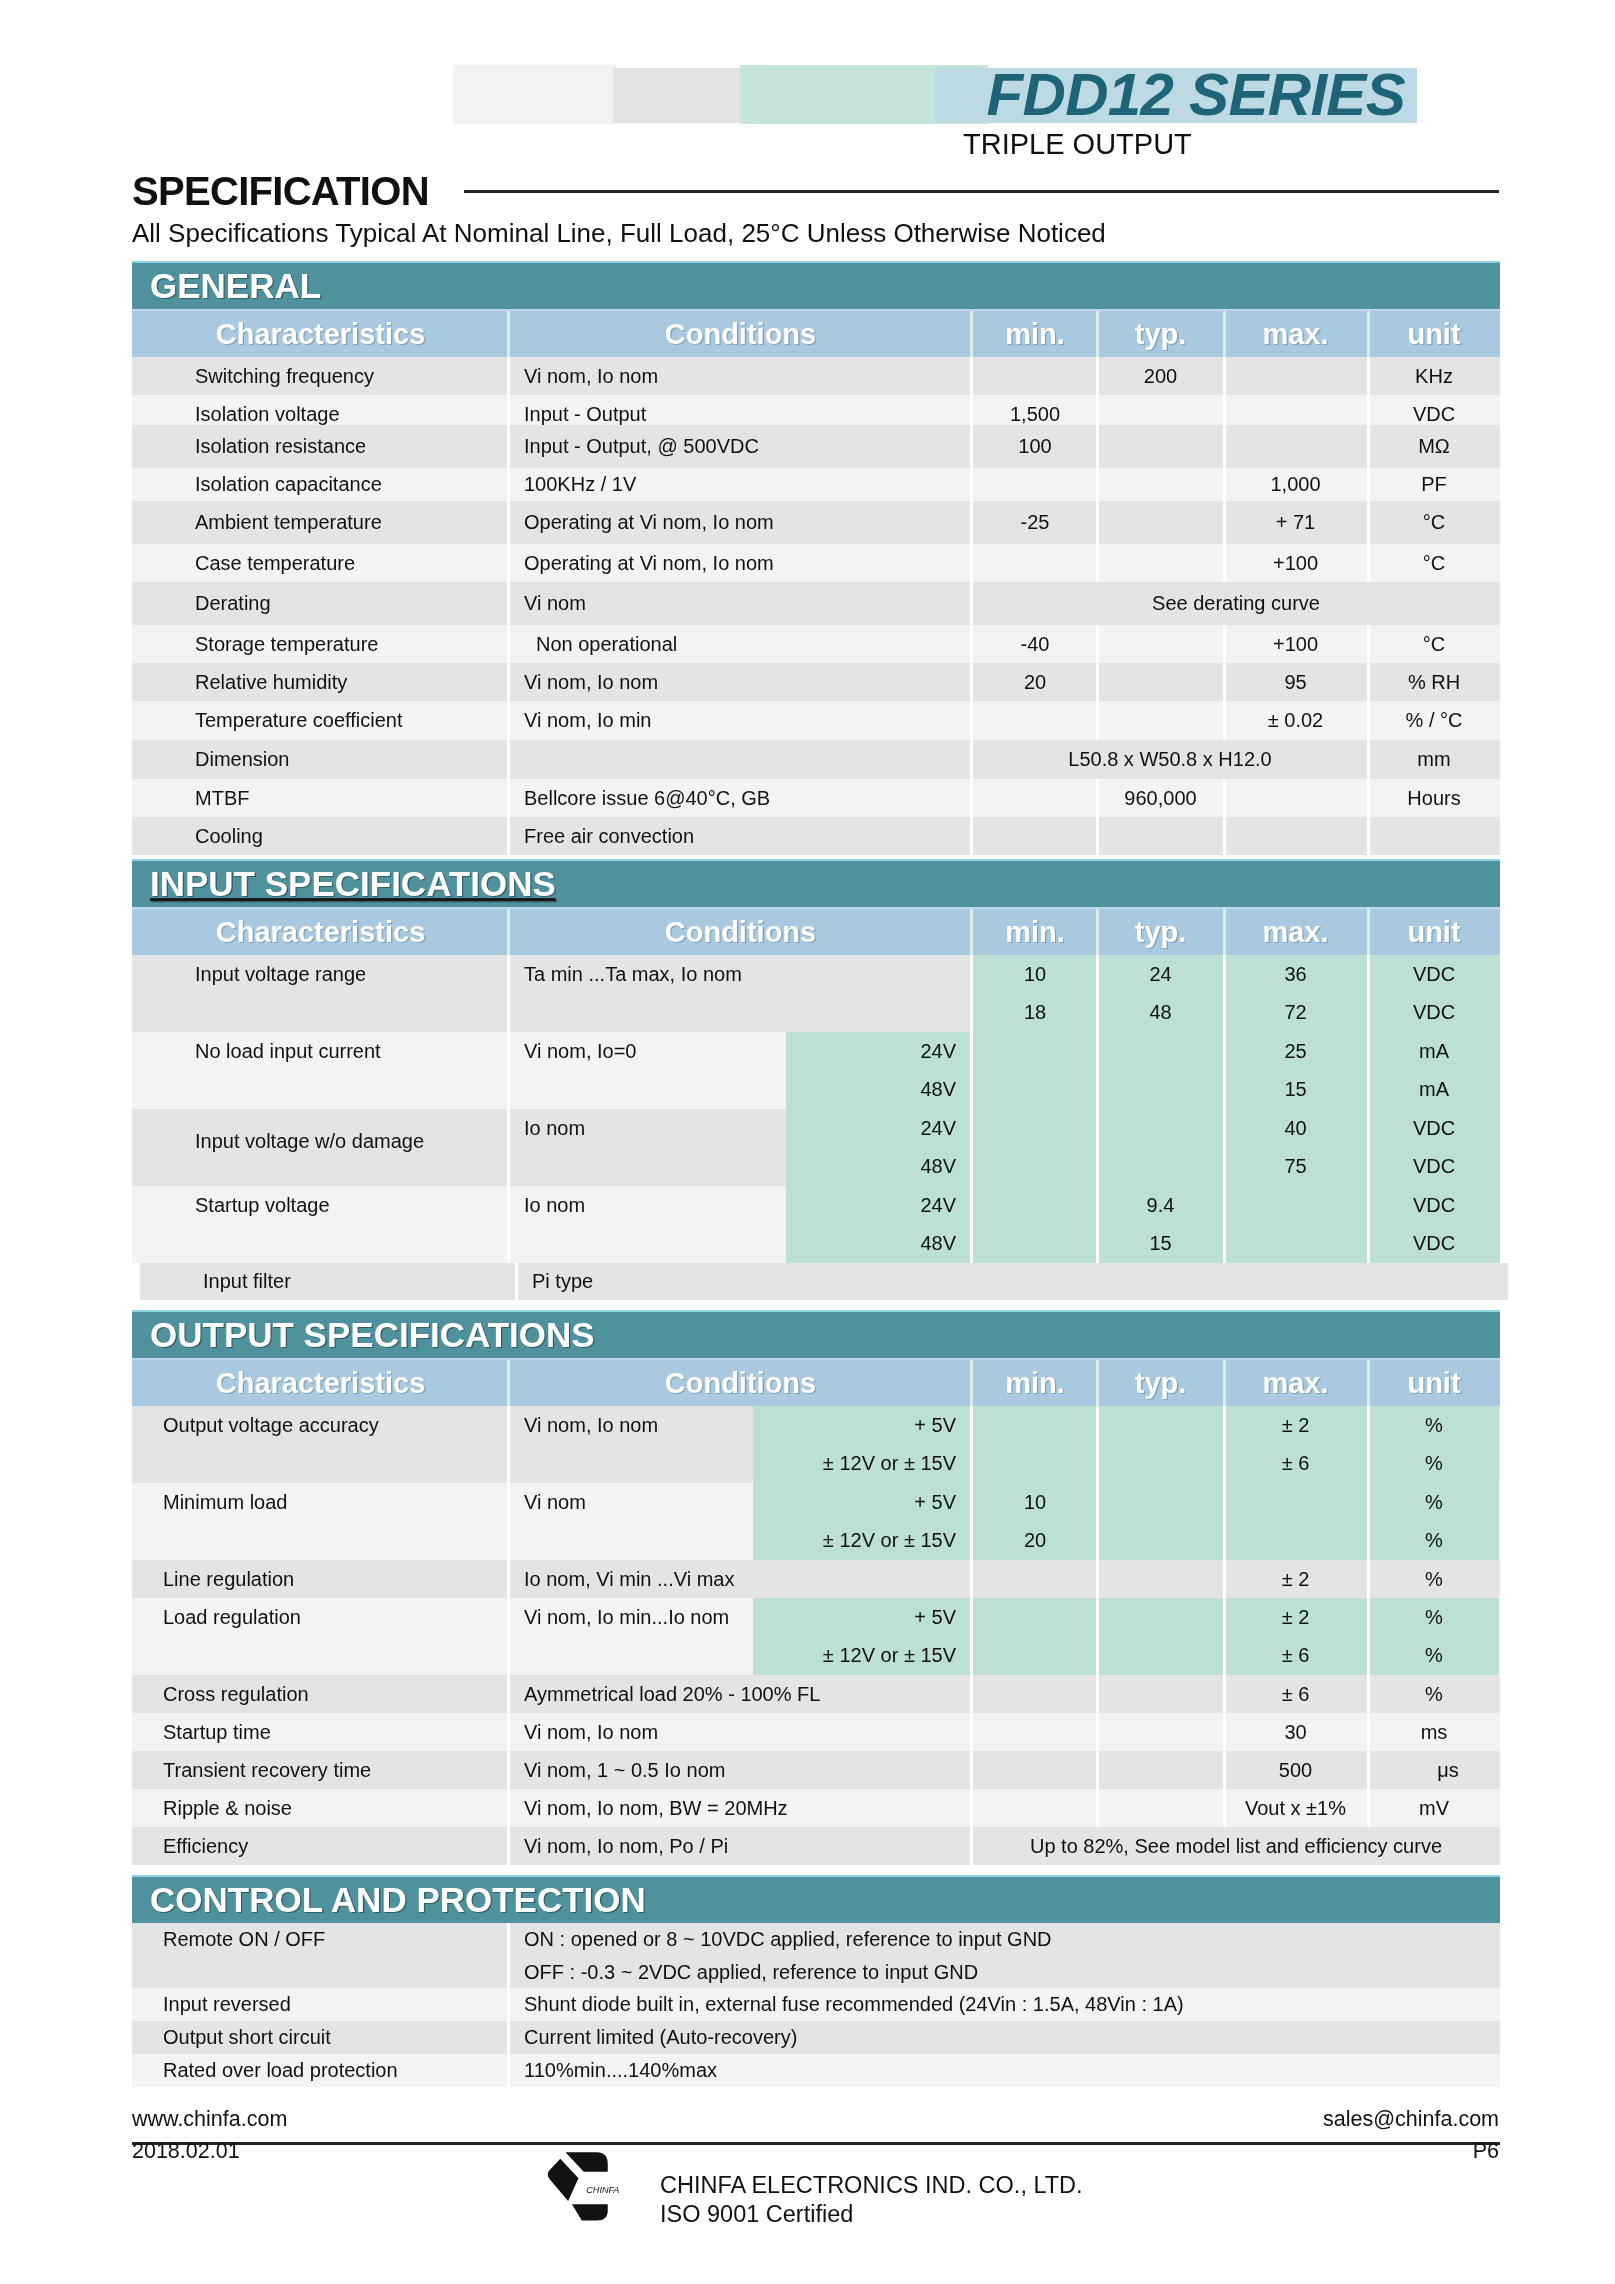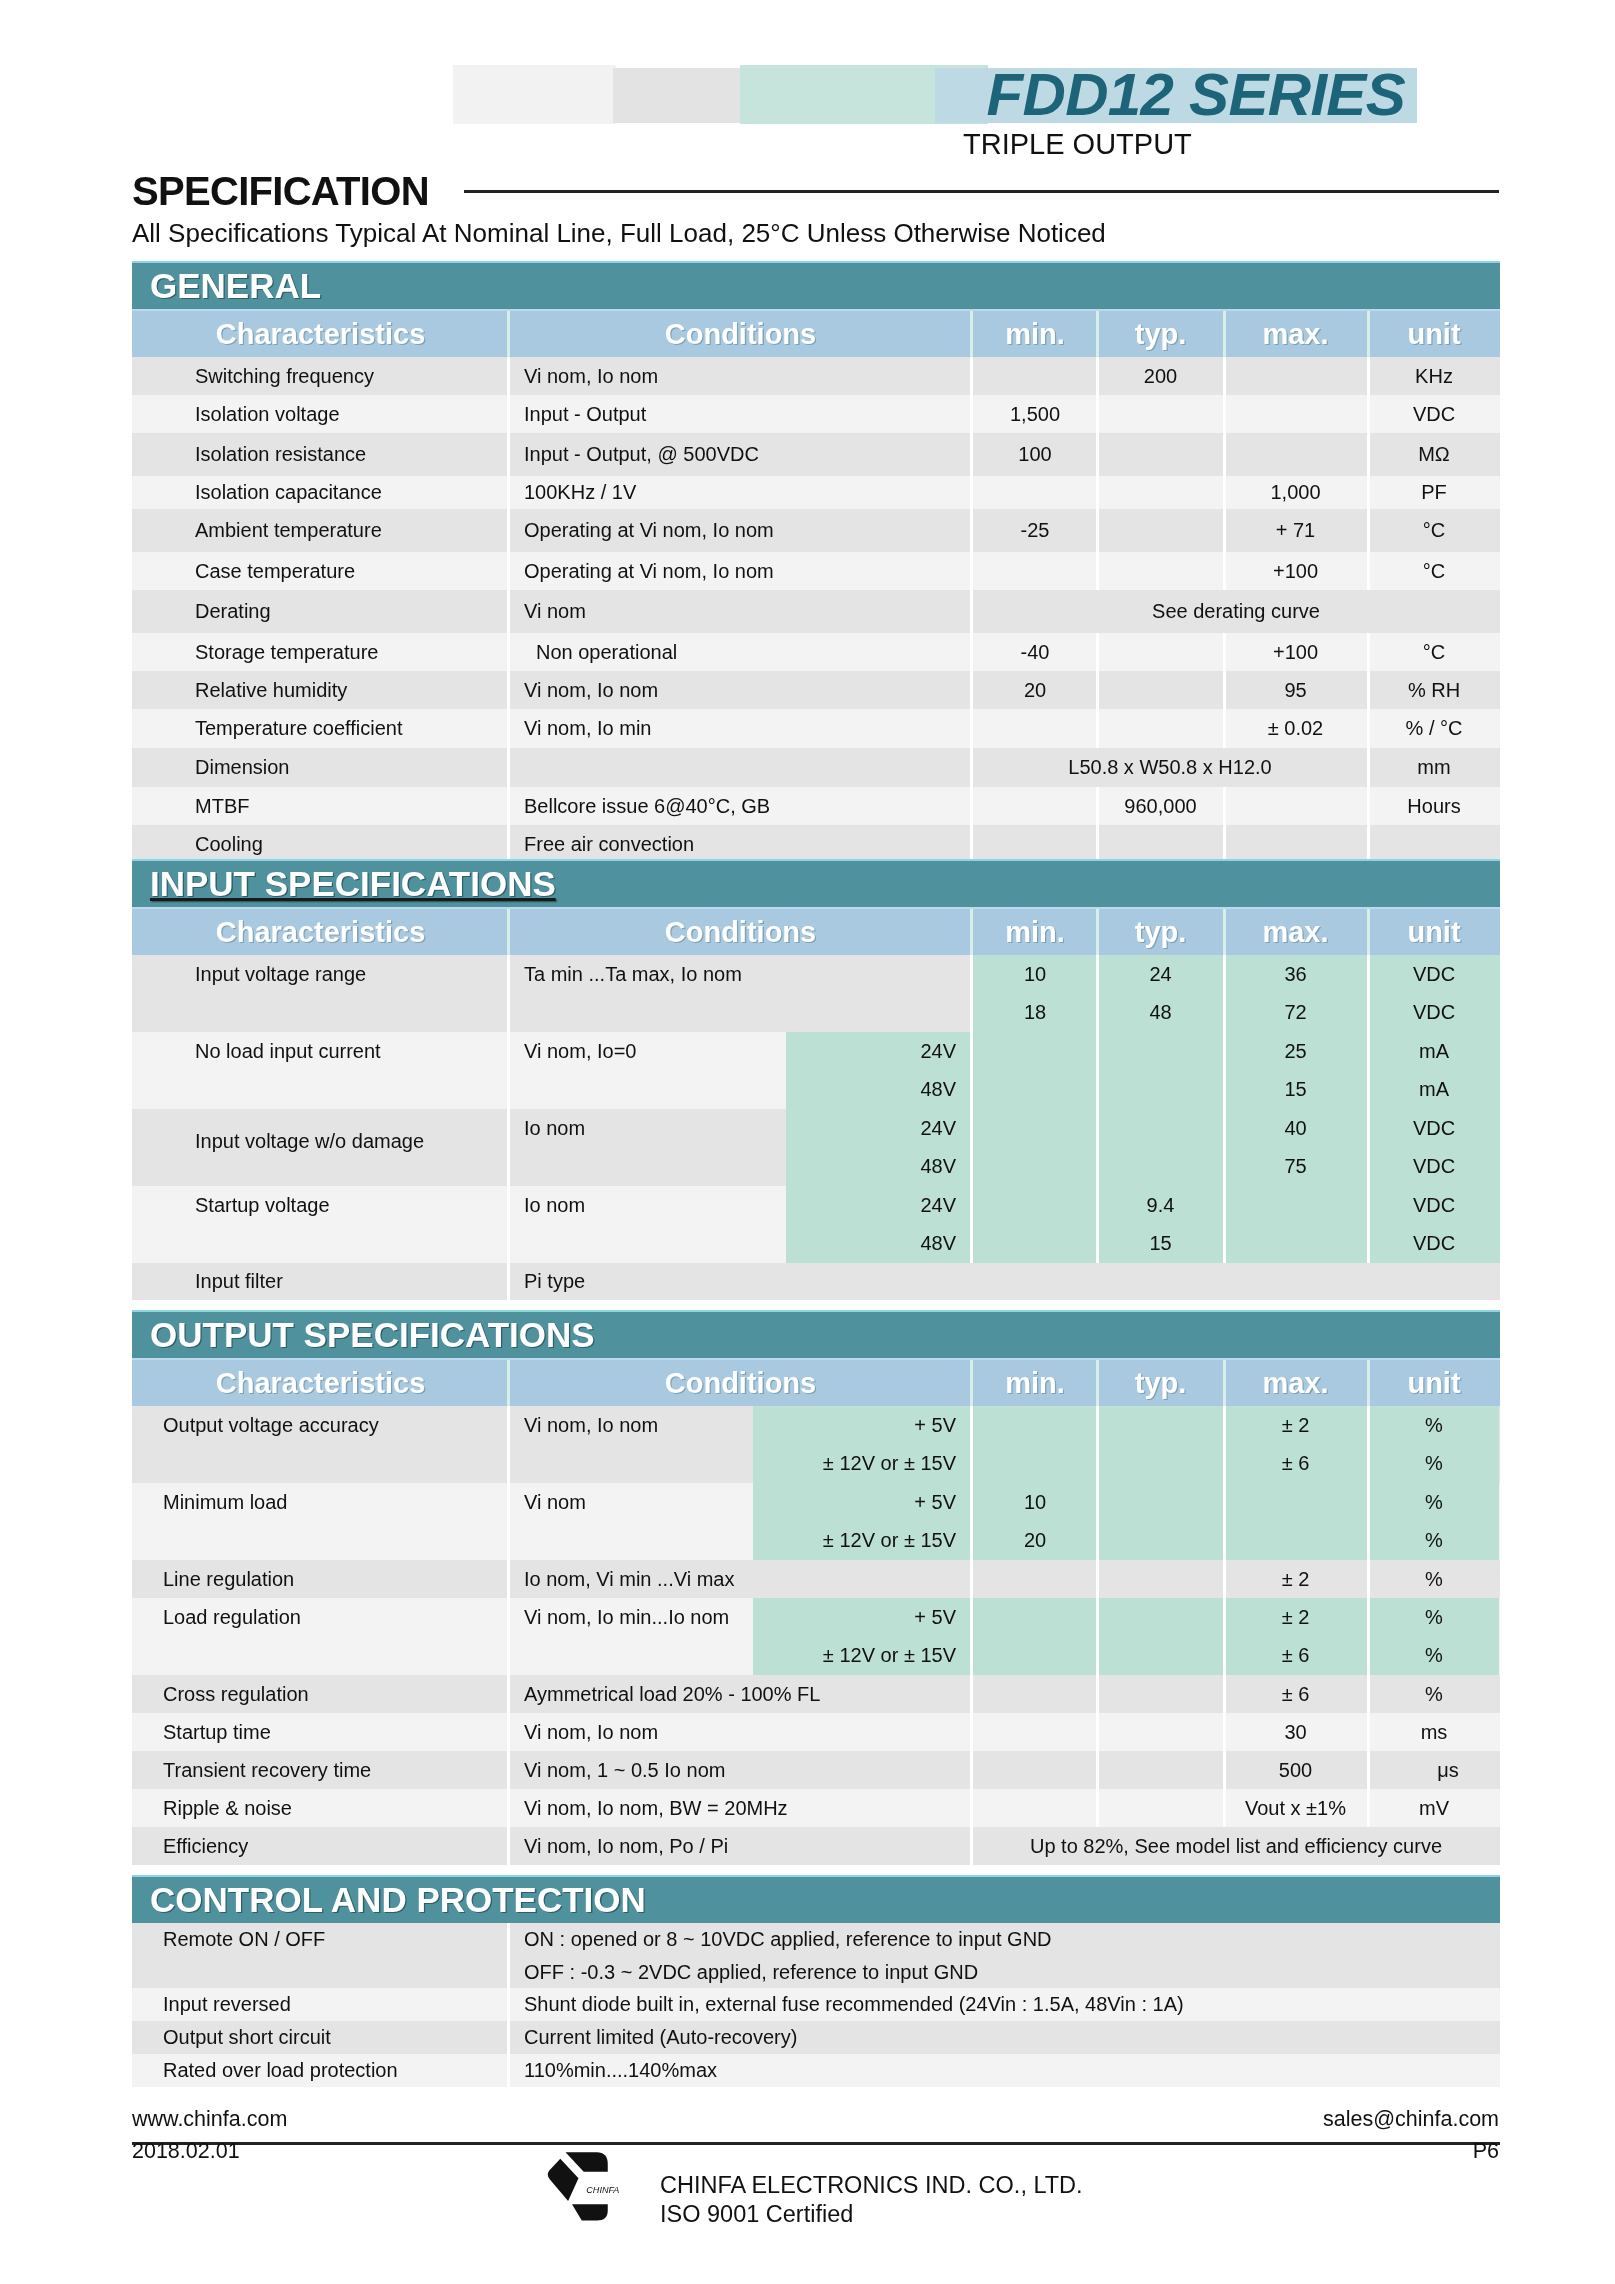--- a/index.html
+++ b/index.html
@@ -79,21 +79,21 @@
         <div class="cell num" style="left: 840px; width: 126px; top: 0px; line-height: 38px;"></div>
         <div class="cell num" style="left: 965px; width: 127px; top: 0px; line-height: 38px;">200</div>
         <div class="cell num" style="left: 1092px; width: 143px; top: 0px; line-height: 38px;"></div>
         <div class="cell num" style="left: 1236px; width: 132px; top: 0px; line-height: 38px;">KHz</div>
         <div class="vsep" style="left: 375px;"></div>
         <div class="vsep" style="left: 838px;"></div>
         <div class="vsep" style="left: 964px;"></div>
         <div class="vsep" style="left: 1091px;"></div>
         <div class="vsep" style="left: 1235px;"></div>
       </div>
-      <div class="row alt2" style="height: 38px;">
+      <div class="row alt2" style="height: 30px;">
         <div class="cell" style="left: 63px; top: 0px; line-height: 38px;">Isolation voltage</div>
         <div class="cell" style="left: 392px; top: 0px; line-height: 38px;">Input - Output</div>
         <div class="cell num" style="left: 840px; width: 126px; top: 0px; line-height: 38px;">1,500</div>
         <div class="cell num" style="left: 965px; width: 127px; top: 0px; line-height: 38px;"></div>
         <div class="cell num" style="left: 1092px; width: 143px; top: 0px; line-height: 38px;"></div>
         <div class="cell num" style="left: 1236px; width: 132px; top: 0px; line-height: 38px;">VDC</div>
         <div class="vsep" style="left: 375px;"></div>
         <div class="vsep" style="left: 838px;"></div>
         <div class="vsep" style="left: 964px;"></div>
         <div class="vsep" style="left: 1091px;"></div>
@@ -322,21 +322,21 @@
         <div class="cell num" style="left: 840px; width: 126px; top: 38px; line-height: 38px;"></div>
         <div class="cell num" style="left: 965px; width: 127px; top: 38px; line-height: 38px;">15</div>
         <div class="cell num" style="left: 1092px; width: 143px; top: 38px; line-height: 38px;"></div>
         <div class="cell num" style="left: 1236px; width: 132px; top: 38px; line-height: 38px;">VDC</div>
         <div class="vsep" style="left: 375px;"></div>
         <div class="vsep" style="left: 838px;"></div>
         <div class="vsep" style="left: 964px;"></div>
         <div class="vsep" style="left: 1091px;"></div>
         <div class="vsep" style="left: 1235px;"></div>
       </div>
-      <div class="row alt1" style="height: 37px;">
+      <div class="row alt1" style="height: 37px; margin-left: 8px;">
         <div class="cell" style="left: 63px; top: 0px; line-height: 37px;">Input filter</div>
         <div class="cell" style="left: 392px; top: 0px; line-height: 37px;">Pi type</div>
         <div class="vsep" style="left: 375px;"></div>
       </div>
     </div>
 </div>
 
 <div class="section" style="top:1310px;">
   <div class="sec-head">OUTPUT SPECIFICATIONS</div>
   <div class="col-head">

